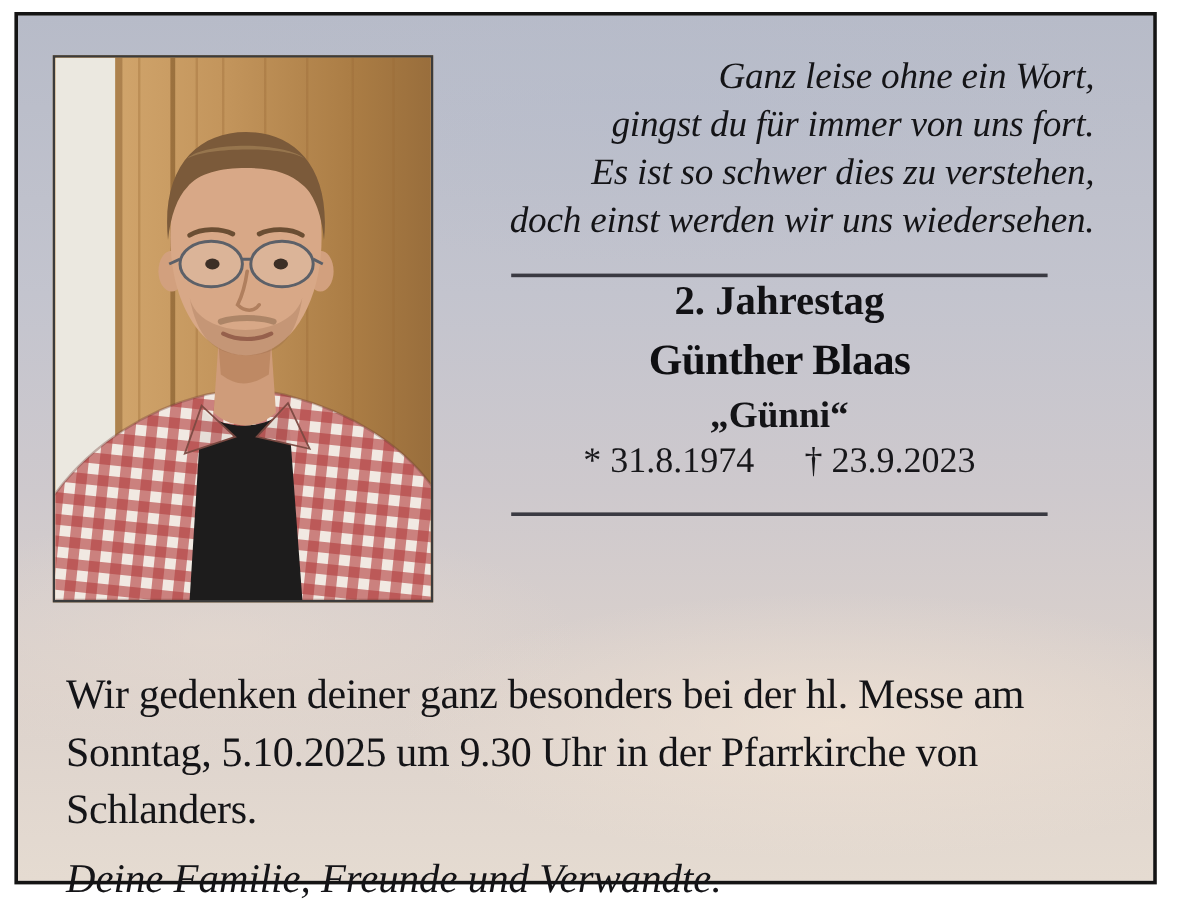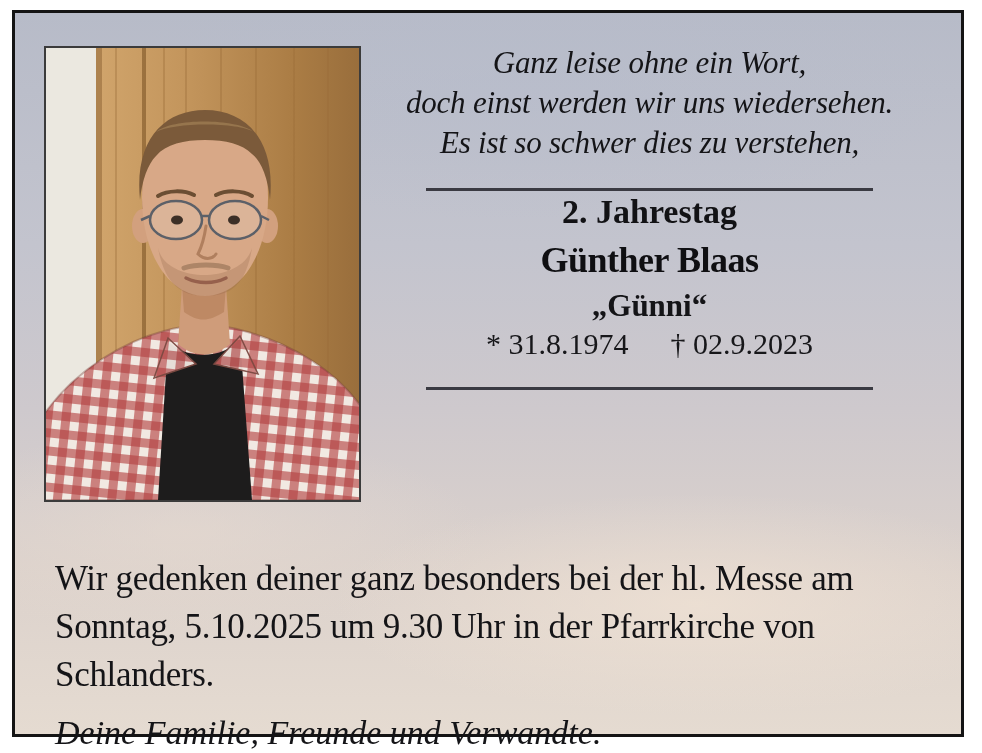--- a/index.html
+++ b/index.html
@@ -46,20 +46,21 @@
     width: 525px;
     text-align: center;
   }
   .poem {
     padding-top: 10px;
     font-style: italic;
     font-size: 31px;
     line-height: 40px;
     color: #141417;
     letter-spacing: -0.2px;
+    text-align: right;
   }
   .divider {
     width: 447px;
     margin: 0 auto;
     border: 0;
     border-top: 3px solid #3a3a42;
   }
   .divider.first { margin-top: 25px; }
   .divider.second { margin-top: 24px; }
   .anniversary {
@@ -189,31 +190,32 @@
       <path d="M 160 178 C 158 192 155 200 152 206 C 158 212 166 212 170 206" fill="none" stroke="#b07f5e" stroke-width="3" stroke-linecap="round"></path>
 
       <path d="M 138 220 C 150 216 170 216 182 220" fill="none" stroke="#7a5a40" stroke-width="5" opacity="0.45" stroke-linecap="round"></path>
       <path d="M 140 230 C 152 236 168 236 180 230" fill="none" stroke="#96604c" stroke-width="3.5" stroke-linecap="round"></path>
     </svg>
   </div>
 
   <div class="right-col">
     <div class="poem">
       <div>Ganz leise ohne ein Wort,</div>
+      <div>gingst du für immer von uns fort.</div>
+      <div>Es ist so schwer dies zu verstehen,</div>
       <div>doch einst werden wir uns wiedersehen.</div>
-      <div>Es ist so schwer dies zu verstehen,</div>
     </div>
 
     <hr class="divider first">
 
     <div class="anniversary">2. Jahrestag</div>
     <div class="deceased-name">Günther Blaas</div>
     <div class="nickname">„Günni“</div>
     <div class="dates">
-      <span>* 31.8.1974</span><span class="date-gap"></span><span>† 02.9.2023</span>
+      <span>* 31.8.1974</span><span class="date-gap"></span><span>† 23.9.2023</span>
     </div>
 
     <hr class="divider second">
   </div>
 
   <div class="bottom-block">
     <div class="announcement">Wir gedenken deiner ganz besonders bei der hl. Messe am Sonntag, 5.10.2025 um 9.30 Uhr in der Pfarrkirche von Schlanders.</div>
     <div class="closing">Deine Familie, Freunde und Verwandte.</div>
   </div>
 

